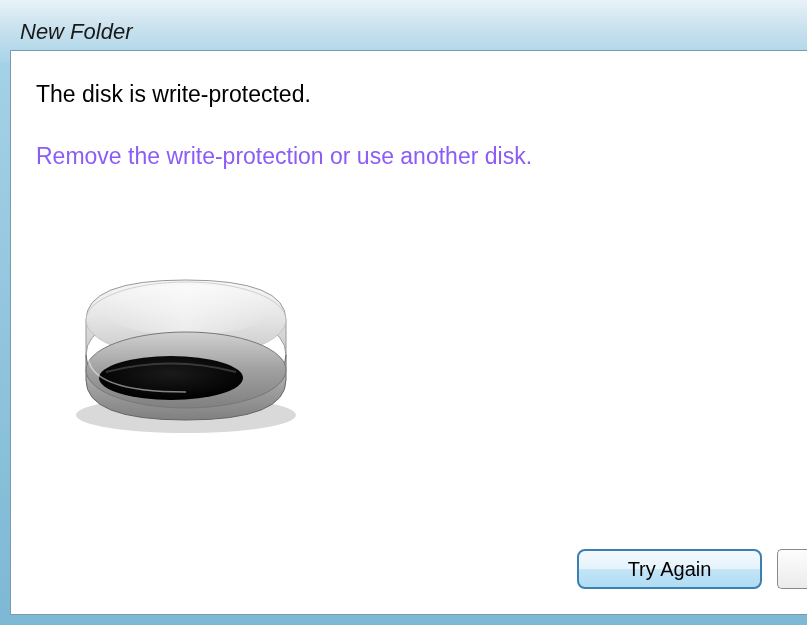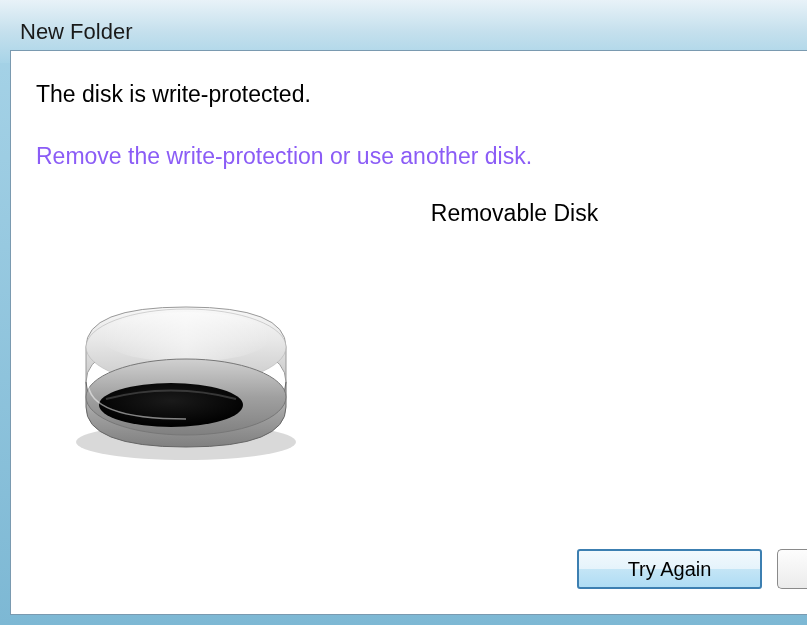--- a/index.html
+++ b/index.html
@@ -14,20 +14,21 @@
       background: linear-gradient(to bottom, #a8d4e8 0%, #7db8d4 100%);
       overflow: hidden;
       position: relative;
     }
     .title-bar {
       height: 63px;
       padding: 10px 20px;
       background: linear-gradient(to bottom, #e8f2f8 0%, #c5e0ed 50%, #a8d4e8 100%);
       display: flex;
       align-items: center;
+      font-style: italic;
     }
     .title-text {
       font-size: 22px;
       color: #1a1a1a;
       font-weight: 400;
     }
     .dialog-content {
       position: absolute;
       top: 50px;
       left: 10px;
@@ -65,21 +66,21 @@
       bottom: 25px;
       right: 0;
       display: flex;
       gap: 15px;
       align-items: center;
     }
     .btn {
       min-width: 185px;
       height: 40px;
       border: 2px solid #3c7fb1;
-      border-radius: 3px;
+      border-radius: 8px;
       background: linear-gradient(to bottom, #f2f9fd 0%, #e5f3fb 49%, #c4e5f6 50%, #afddf4 100%);
       font-size: 20px;
       color: #000000;
       cursor: pointer;
       font-family: inherit;
       display: flex;
       align-items: center;
       justify-content: center;
     }
     .btn-secondary {
@@ -94,21 +95,20 @@
 </head>
 <body>
 
 <div class="title-bar">
   <span class="title-text">New Folder</span>
 </div>
 
 <div class="dialog-content">
   <div class="message-primary">The disk is write-protected.</div>
   <div class="message-secondary">Remove the write-protection or use another disk.</div>
-  <div class="disk-label">Removable Disk</div>
 
   <div class="disk-icon-wrap">
     <svg width="260" height="180" viewBox="0 0 260 180">
       <defs>
         <linearGradient id="diskTop" x1="0%" y1="0%" x2="0%" y2="100%">
           <stop offset="0%" stop-color="#f8f8f8"></stop>
           <stop offset="40%" stop-color="#e8e8e8"></stop>
           <stop offset="100%" stop-color="#c8c8c8"></stop>
         </linearGradient>
         <linearGradient id="diskFront" x1="0%" y1="0%" x2="0%" y2="100%">

